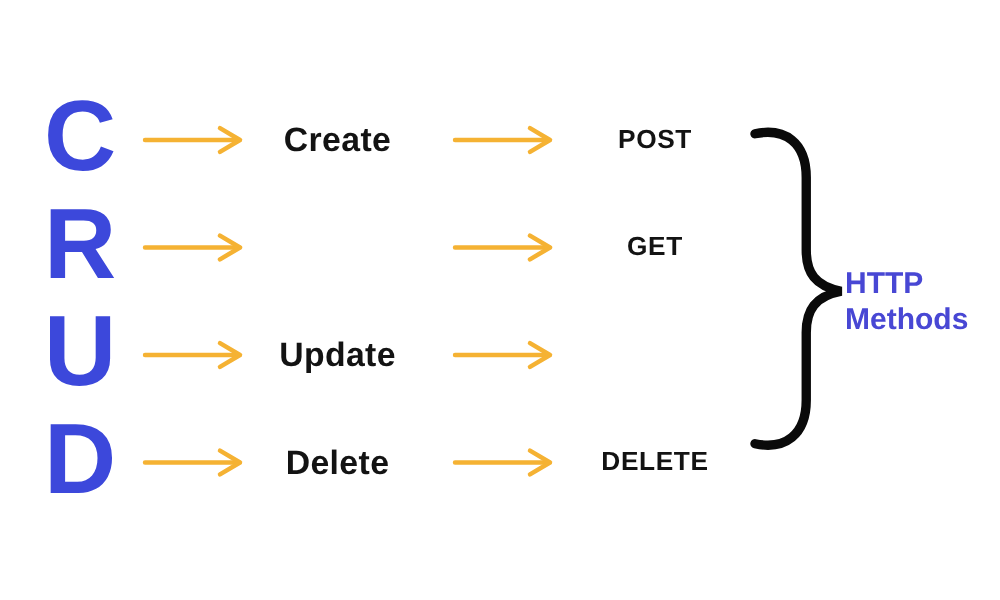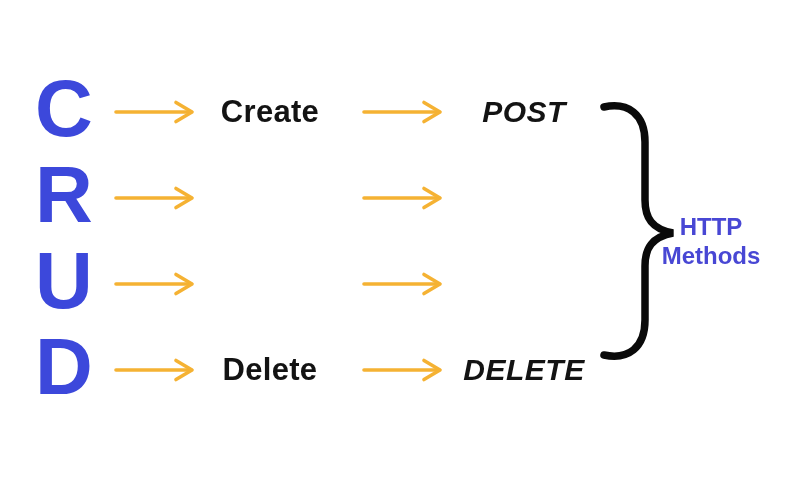--- a/index.html
+++ b/index.html
@@ -40,52 +40,51 @@
   .cell-method { left: 454px; width: 140px; }
 
   .crud-letter {
     font-size: 80px;
     font-weight: bold;
     color: var(--letter-blue, #3C48DB);
     line-height: 1;
     padding-bottom: 6px;
   }
   .word {
-    font-size: 31px;
+    font-size: 27px;
     font-weight: bold;
     color: var(--text-black, #131313);
     letter-spacing: 0.3px;
   }
   .method {
-    font-size: 30px;
+    font-size: 21px;
     font-weight: bold;
     color: var(--text-black, #131313);
     letter-spacing: 0.5px;
-    font-style: italic;
   }
   .arrow {
     width: 84px;
     height: 26px;
     color: var(--arrow-yellow, #F5B233);
     display: block;
   }
   .brace {
     position: absolute;
     left: 590px;
     top: 98px;
     width: 92px;
     height: 266px;
     color: var(--brace-black, #0A0A0A);
   }
   .http-methods-label {
     position: absolute;
-    left: 652px;
+    left: 676px;
     top: 212px;
     width: 118px;
-    text-align: center;
+    text-align: left;
     font-size: 24px;
     line-height: 29px;
     font-weight: bold;
     color: var(--methods-blue, #4847D4);
   }
 </style>
 </head>
 <body style="--background: #FFFFFF; --letter-blue: #3C48DB; --methods-blue: #4847D4; --arrow-yellow: #F5B233; --text-black: #131313; --brace-black: #0A0A0A;">
 
 <div class="canvas">
@@ -123,32 +122,38 @@
         <line x1="2" y1="13" x2="77" y2="13"></line>
           <polyline points="62,3.5 78,13 62,22.5"></polyline>
       </svg>
     </div>
     <div class="cell cell-arrow2">
       <svg class="arrow" viewBox="0 0 84 26" fill="none" stroke="currentColor" stroke-width="3.6" stroke-linecap="round" stroke-linejoin="round">
         <line x1="2" y1="13" x2="77" y2="13"></line>
           <polyline points="62,3.5 78,13 62,22.5"></polyline>
       </svg>
     </div>
+    <div class="cell cell-method">
+        <span class="method">GET</span>
+      </div>
   </div>
 
   <div class="row row-3">
     <div class="cell cell-letter">
         <span class="crud-letter">U</span>
       </div>
     <div class="cell cell-arrow1">
       <svg class="arrow" viewBox="0 0 84 26" fill="none" stroke="currentColor" stroke-width="3.6" stroke-linecap="round" stroke-linejoin="round">
         <line x1="2" y1="13" x2="77" y2="13"></line>
           <polyline points="62,3.5 78,13 62,22.5"></polyline>
       </svg>
     </div>
+    <div class="cell cell-word">
+        <span class="word">Update</span>
+      </div>
     <div class="cell cell-arrow2">
       <svg class="arrow" viewBox="0 0 84 26" fill="none" stroke="currentColor" stroke-width="3.6" stroke-linecap="round" stroke-linejoin="round">
         <line x1="2" y1="13" x2="77" y2="13"></line>
           <polyline points="62,3.5 78,13 62,22.5"></polyline>
       </svg>
     </div>
   </div>
 
   <div class="row row-4">
     <div class="cell cell-letter">

